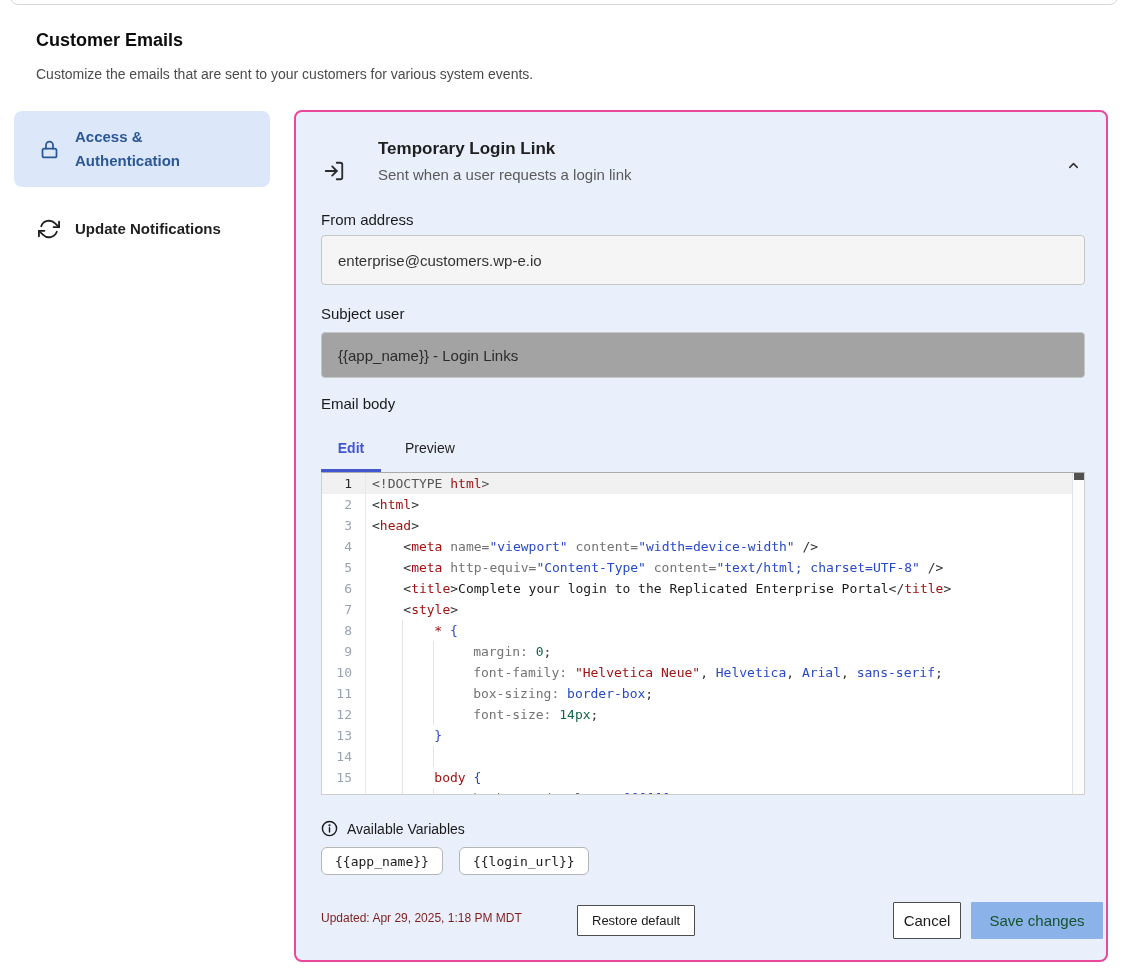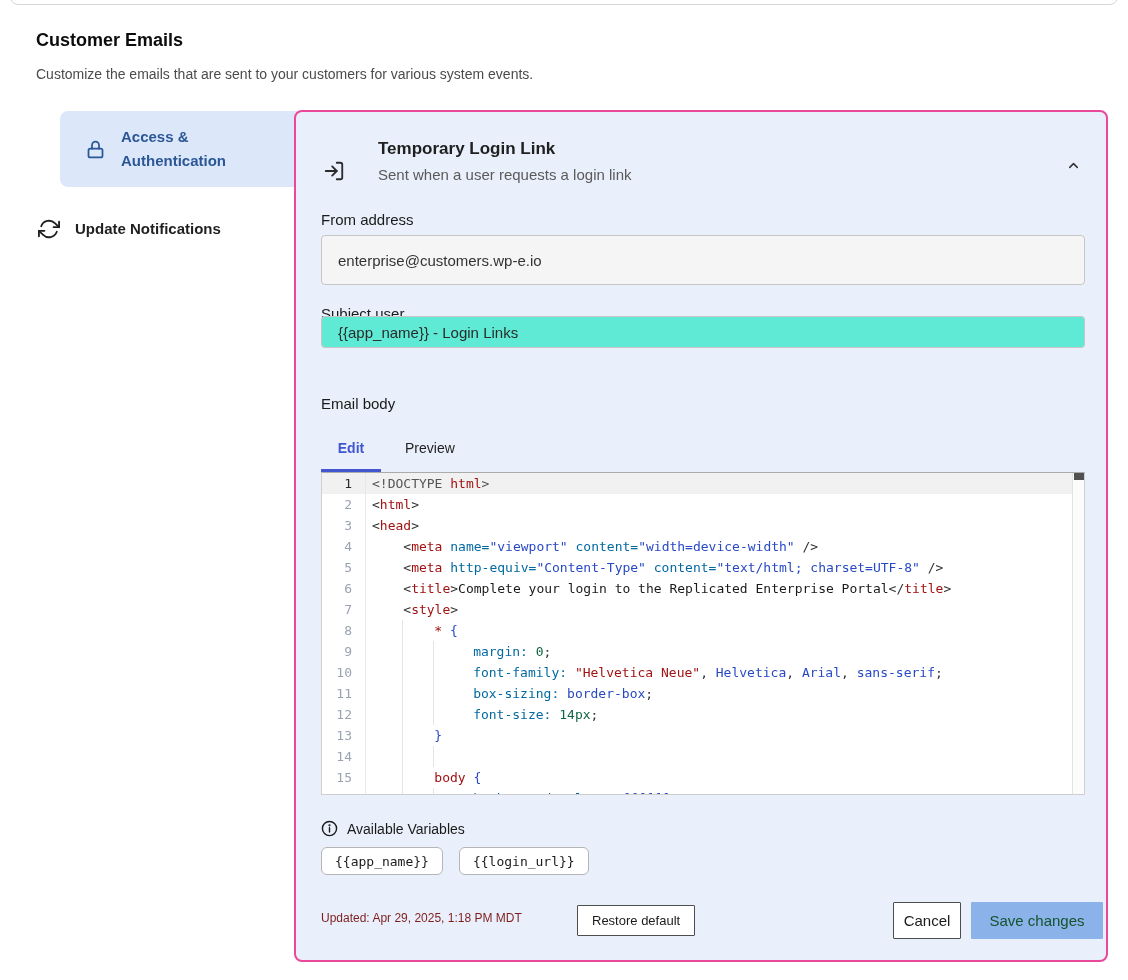--- a/index.html
+++ b/index.html
@@ -9,21 +9,21 @@
 
   
   .top-card-edge { position:absolute; left:10px; top:-16px; width:1108px; height:21px;
     background:#fff; border:1px solid #d6d6d6; border-radius:8px; }
 
   .page-title { position:absolute; left:36px; top:30px; font-size:18px; font-weight:700; color:#0c0c0c; }
   .page-subtitle { position:absolute; left:36px; top:66px; font-size:14px; color:#4b4b4b; }
 
   
   .side-item { position:absolute; left:14px; width:256px; border-radius:8px; display:flex; align-items:center; cursor:pointer; }
-  .side-item.selected { top:111px; height:76px; background:#dce8f9;margin-left:46px; }
+  .side-item.selected { top:111px; height:76px; background:#dce8f9; }
   .side-item.plain { top:205px; height:48px; background:transparent; }
   .side-icon { width:22px; height:22px; margin-left:24px; flex:none; display:flex; align-items:center; justify-content:center; }
   .side-label { margin-left:15px; font-size:15px; font-weight:600; line-height:24px; }
   .side-item.selected .side-label { color:#2b5797; width:150px; }
   .side-item.plain .side-label { color:#1f1f1f; }
 
   
   .card { position:absolute; left:294px; top:110px; width:814px; height:852px;
     background:#e9f0fb; border:2px solid #ec4899; border-radius:8px; }
 
@@ -31,42 +31,42 @@
   .login-icon { position:absolute; left:2px; top:21px; }
   .panel-title { position:absolute; left:57px; top:0; font-size:17px; font-weight:700; color:#202020; }
   .panel-subtitle { position:absolute; left:57px; top:27px; font-size:15px; color:#5a5a5a; }
   .collapse-btn { position:absolute; left:740px; top:14px; width:24px; height:24px; display:flex; align-items:center; justify-content:center; cursor:pointer; background:none; border:none; }
 
   .field-label { position:absolute; left:25px; font-size:15px; color:#1a1a1a; }
   .lbl-from { top:99px; } .lbl-subject { top:193px; } .lbl-body { top:283px; }
   .text-input { position:absolute; left:25px; width:764px; height:50px; border:1px solid #c6c6c6; border-radius:4px;
     font-family:"Liberation Sans",sans-serif; font-size:15px; color:#333; padding:0 16px; outline:none; }
   .input-from { top:123px; background:#f5f5f5; }
-  .input-subject { top:204px; height:32px; background:#5eead4; color:#2b2b2b; }
+  .input-subject { top:220px; height:46px; background:#a3a3a3; color:#2b2b2b; }
 
   
   .tabs { position:absolute; left:25px; top:322px; height:38px; display:flex; }
   .tab { font-size:14px; cursor:pointer; padding-top:6px; }
   .tab-edit { width:60px; text-align:center; font-weight:600; color:#4256cf; }
   .tab-preview { margin-left:24px; color:#1f1f1f; }
   .tab-underline { position:absolute; left:25px; top:357px; width:60px; height:3px; background:#4256cf; }
 
   
   .editor { position:absolute; left:25px; top:360px; width:764px; height:323px; background:#fff;
     border:1px solid #cfcfcf; border-top-color:#ababab; overflow:hidden; }
   .ed-row { display:flex; height:21px; }
   .ed-row.active { background:#f1f1f1; }
   .ed-gutter { flex:none; width:44px; text-align:right; padding-right:13px;
     font-family:"DejaVu Sans Mono",monospace; font-size:13px; line-height:21px; color:#9aa3b2;
     border-right:1px solid #e8e8e8; }
   .ed-row.active .ed-gutter { color:#2b2b2b; }
   .ed-code { flex:1; overflow:hidden; }
   .ed-code pre { font-family:"DejaVu Sans Mono",monospace; font-size:13px; line-height:21px; padding-left:6px; white-space:pre; }
   .guide { display:inline-block; width:31px; height:21px; border-right:1px solid #e4e4e4; vertical-align:top; }
-  .tok-m { color:#555555; } .tok-t { color:#a31212; } .tok-a { color:#0369a1;margin-top:26px; }
+  .tok-m { color:#555555; } .tok-t { color:#a31212; } .tok-a { color:#737373;margin-top:26px; }
   .tok-s { color:#2849c5; } .tok-c { color:#a31212; } .tok-n { color:#116644; }
   .tok-p { color:#333333; } .tok-x { color:#1a1a1a; }
   .ed-scrollbar { position:absolute; right:0; top:0; width:12px; height:100%; background:#fcfcfc; border-left:1px solid #e3e3e3; }
   .ed-thumb { position:absolute; left:1px; top:0; width:10px; height:7px; background:#515151; }
 
   
   .vars-head { position:absolute; left:25px; top:708px; display:flex; align-items:center; }
   .vars-label { margin-left:9px; font-size:14px; color:#1a1a1a; }
   .chips { position:absolute; left:25px; top:735px; display:flex; gap:16px;align-items:center; }
   .chip { height:28px; background:#fff; border:1px solid #b5b5b5; border-radius:6px;

